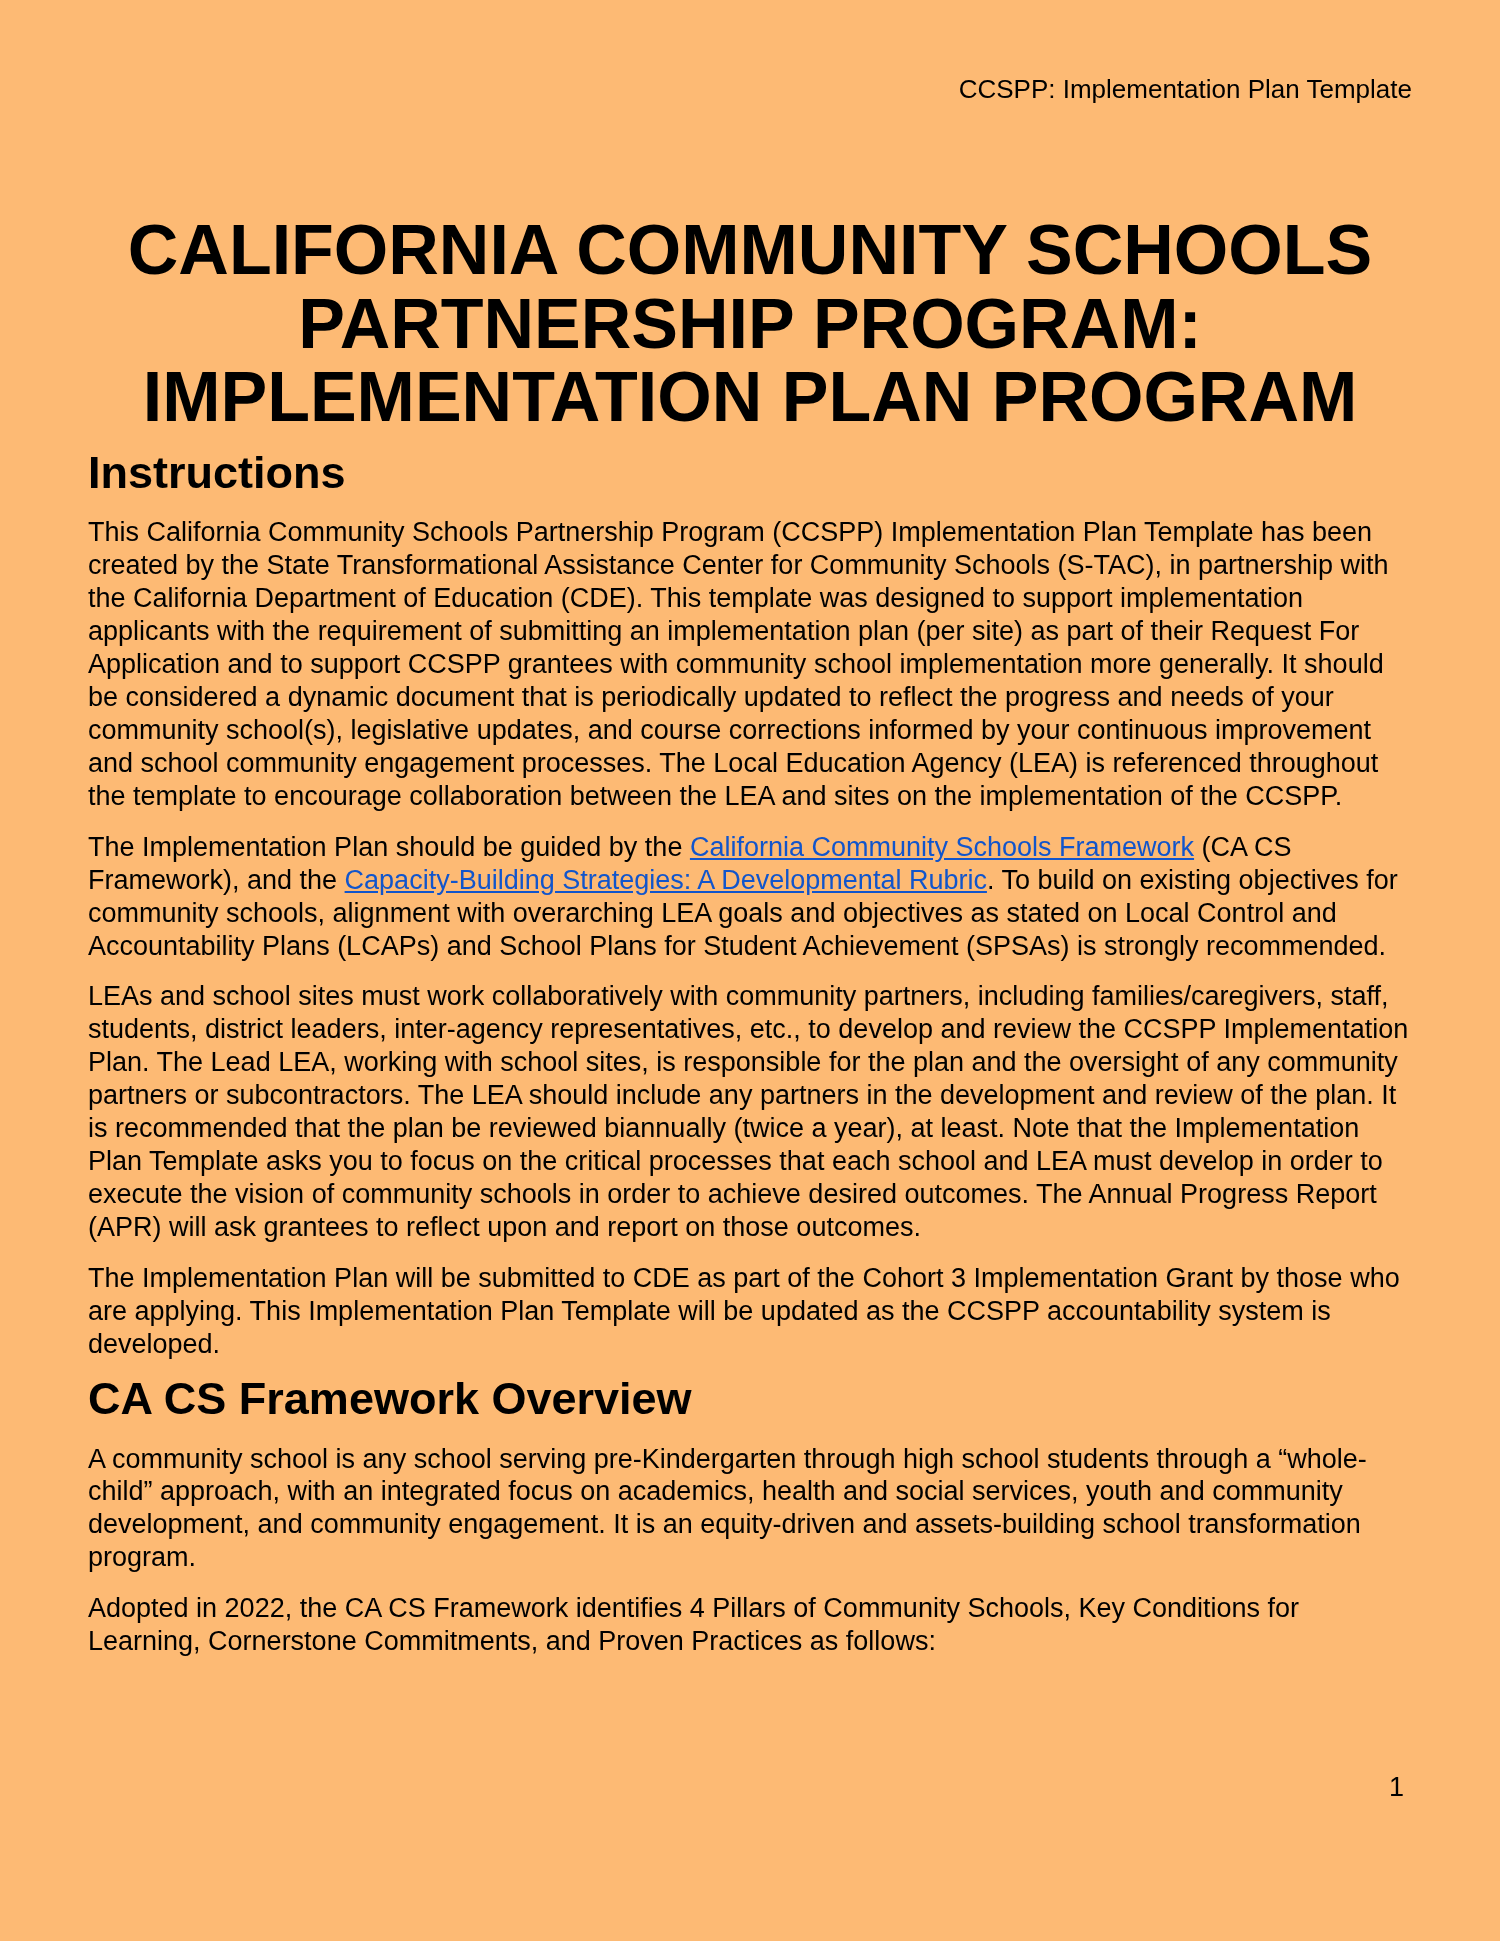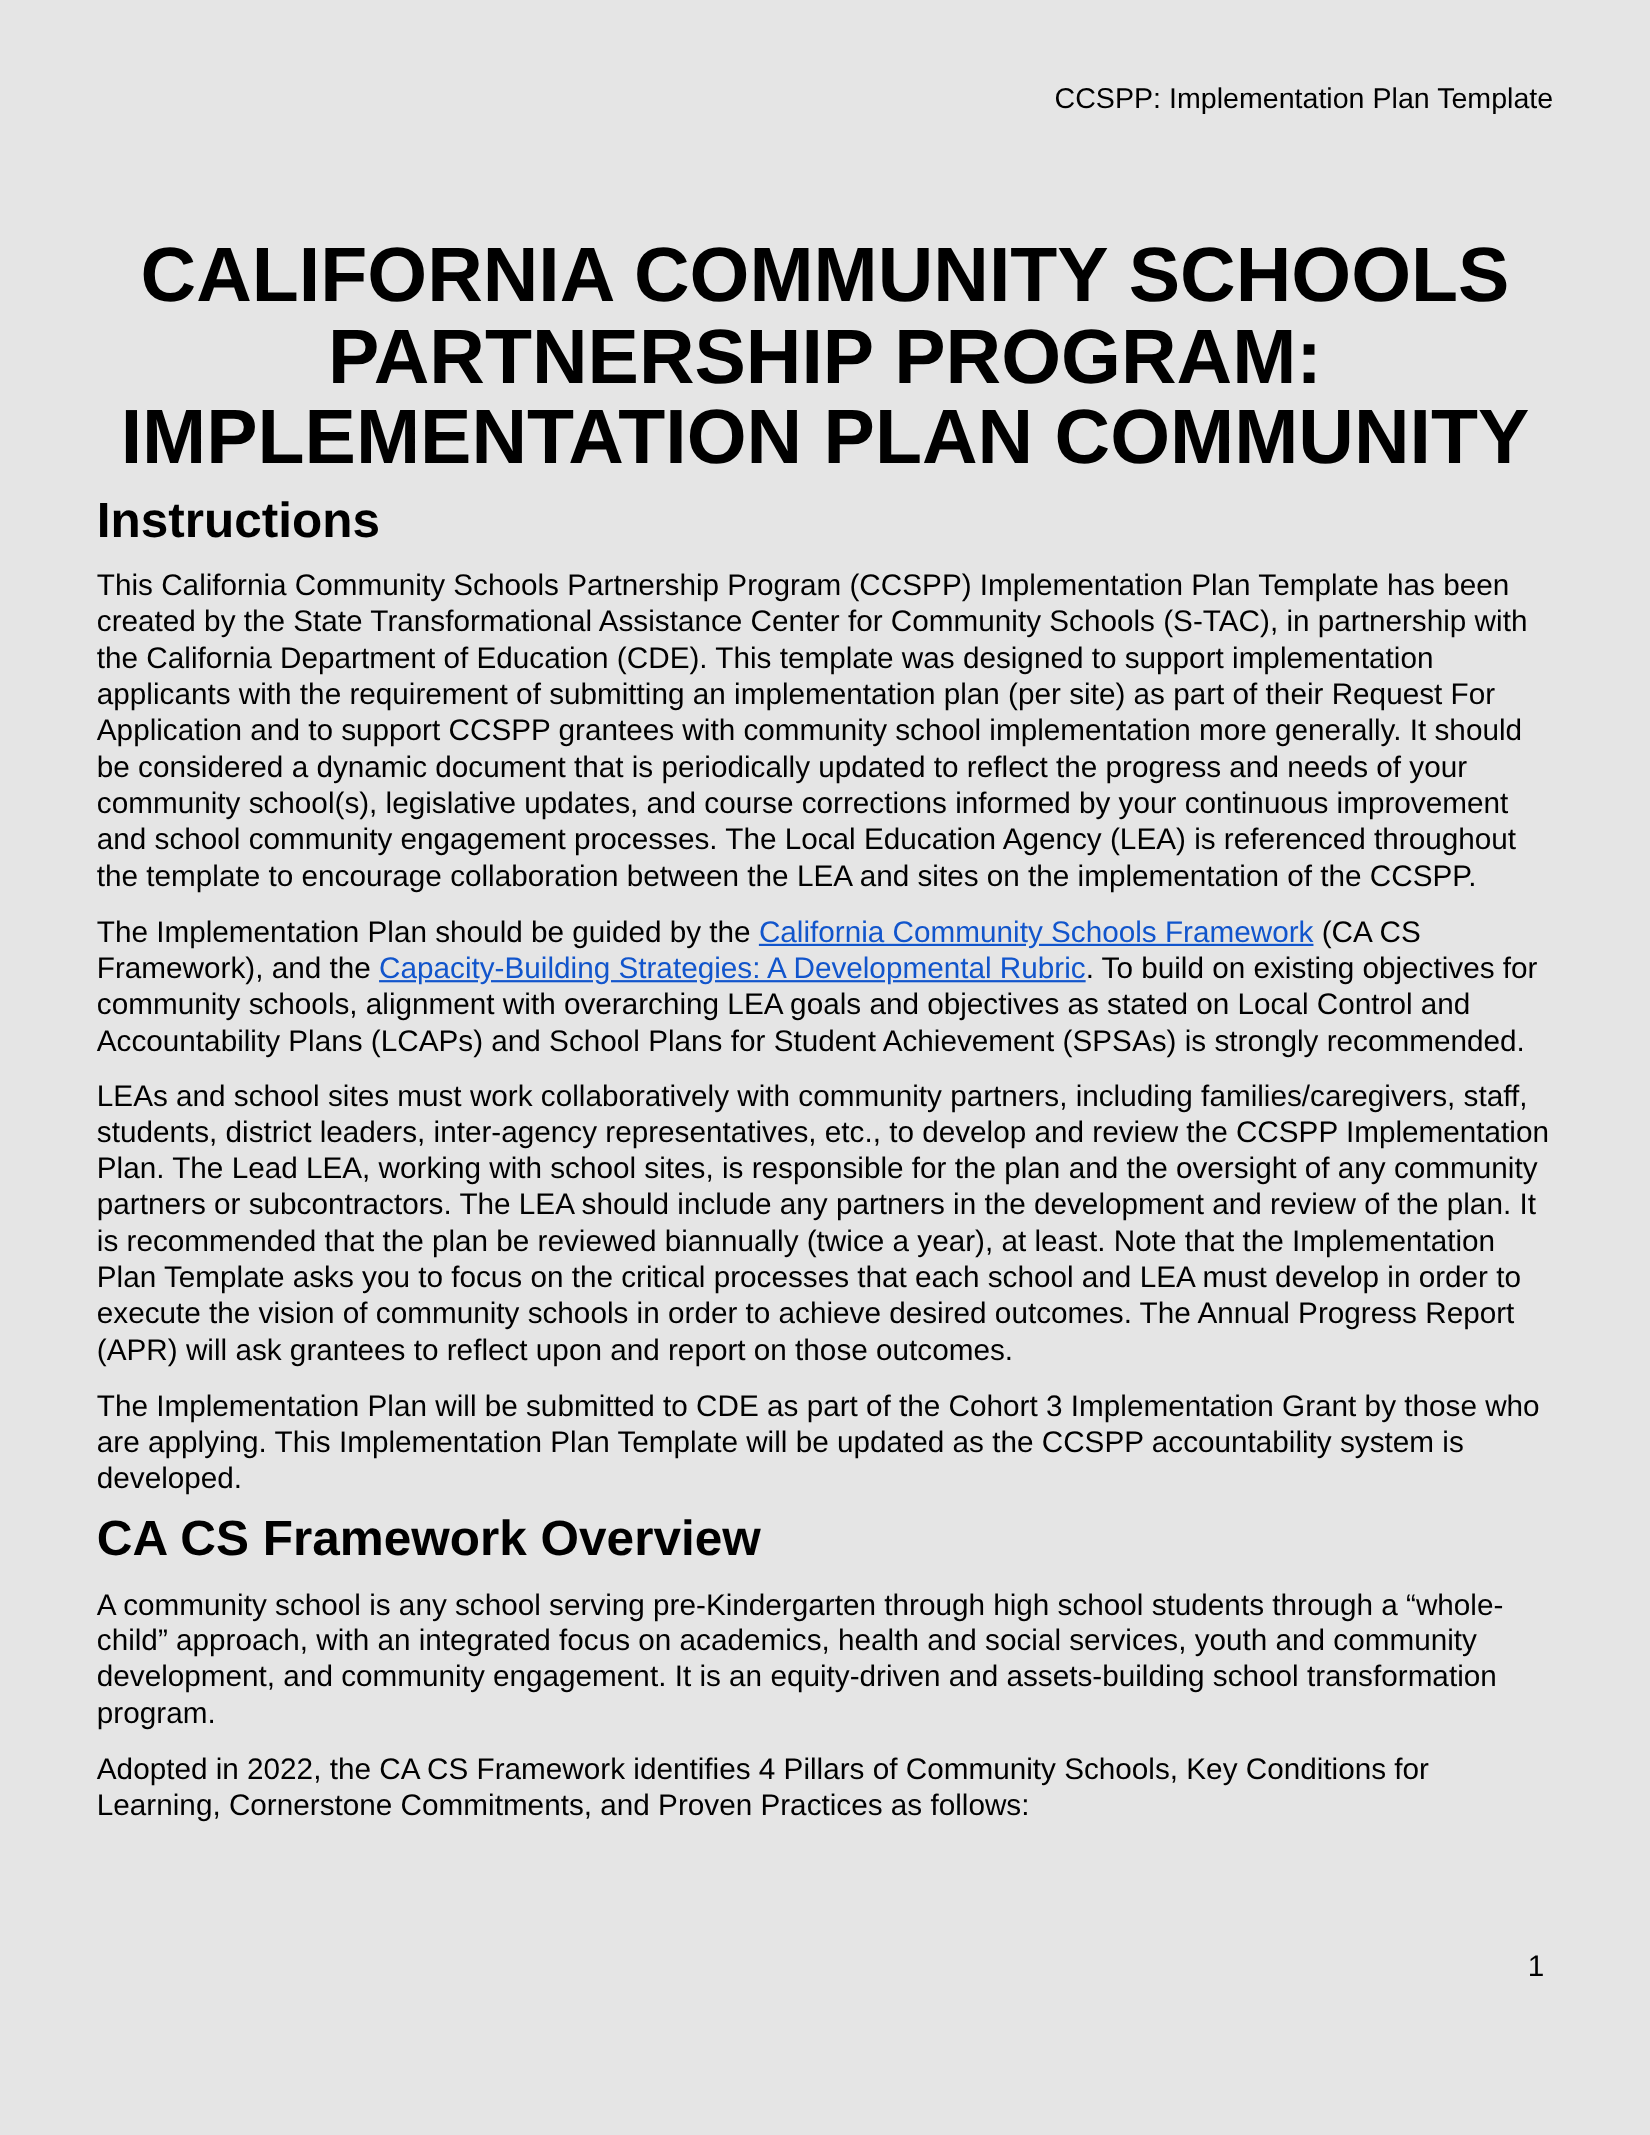--- a/index.html
+++ b/index.html
@@ -1,20 +1,20 @@
 <!DOCTYPE html>
 <html style="--link: #1155cc;"><head>
 <meta charset="utf-8">
 <style>
   html,body{margin:0;padding:0;background:#ffffff;}
   .page{
     position:relative;
     width:1500px;
     height:1941px;
-    background:#e5e5e5;
+    background:#fdba74;
     font-family:"Liberation Sans", sans-serif;
     color:#000000;
     overflow:hidden;
   }
   .doc-header{
     position:absolute;
     top:74px;
     right:88px;
     font-size:26px;
     white-space:nowrap;
@@ -59,21 +59,21 @@
 <body>
 
 <div class="page">
 
   <div class="doc-header">CCSPP: Implementation Plan Template</div>
 
   <div class="content">
 
     <div class="title">
       <span>CALIFORNIA COMMUNITY SCHOOLS PARTNERSHIP PROGRAM:</span><br>
-      <span>IMPLEMENTATION PLAN COMMUNITY</span>
+      <span>IMPLEMENTATION PLAN PROGRAM</span>
     </div>
 
     <h1>Instructions</h1>
 
     <p class="body"><span>This California Community Schools Partnership Program (CCSPP) Implementation Plan Template has been created by the State Transformational Assistance Center for Community Schools (S-TAC), in partnership with the California Department of Education (CDE). This template was designed to support implementation applicants with the requirement of submitting an implementation plan </span><span class="b">(per site)</span><span> as part of their Request For Application and to support CCSPP grantees with community school implementation more generally. It should be considered a dynamic document that is periodically updated to reflect the progress and needs of your community school(s), legislative updates, and course corrections informed by your continuous improvement and school community engagement processes. </span><span class="b">The Local Education Agency (LEA) is referenced throughout the template to encourage collaboration between the LEA and sites on the implementation of the CCSPP.</span></p>
 
     <p class="body"><span>The Implementation Plan should be guided by the </span><a class="link" href="#">California Community Schools Framework</a><span> (CA CS Framework), and the </span><a class="link" href="#">Capacity-Building Strategies: A Developmental Rubric</a><span>. To build on existing objectives for community schools, alignment with overarching LEA goals and objectives as stated on Local Control and Accountability Plans (LCAPs) and School Plans for Student Achievement (SPSAs) is strongly recommended.</span></p>
 
     <p class="body"><span>LEAs and school sites must work collaboratively with community partners, including families/caregivers, staff, students, district leaders, inter-agency representatives, etc., to develop and review the CCSPP Implementation Plan. The Lead LEA, working with school sites, is responsible for the plan and the oversight of any community partners or subcontractors. The LEA should include any partners in the development and review of the plan. It is recommended that the plan be reviewed biannually (twice a year), at least. Note that the Implementation Plan Template asks you to focus on the critical processes that each school and LEA must develop in order to execute the vision of community schools in order to achieve desired outcomes. The Annual Progress Report (APR) will ask grantees to reflect upon and report on those outcomes.</span></p>
 

